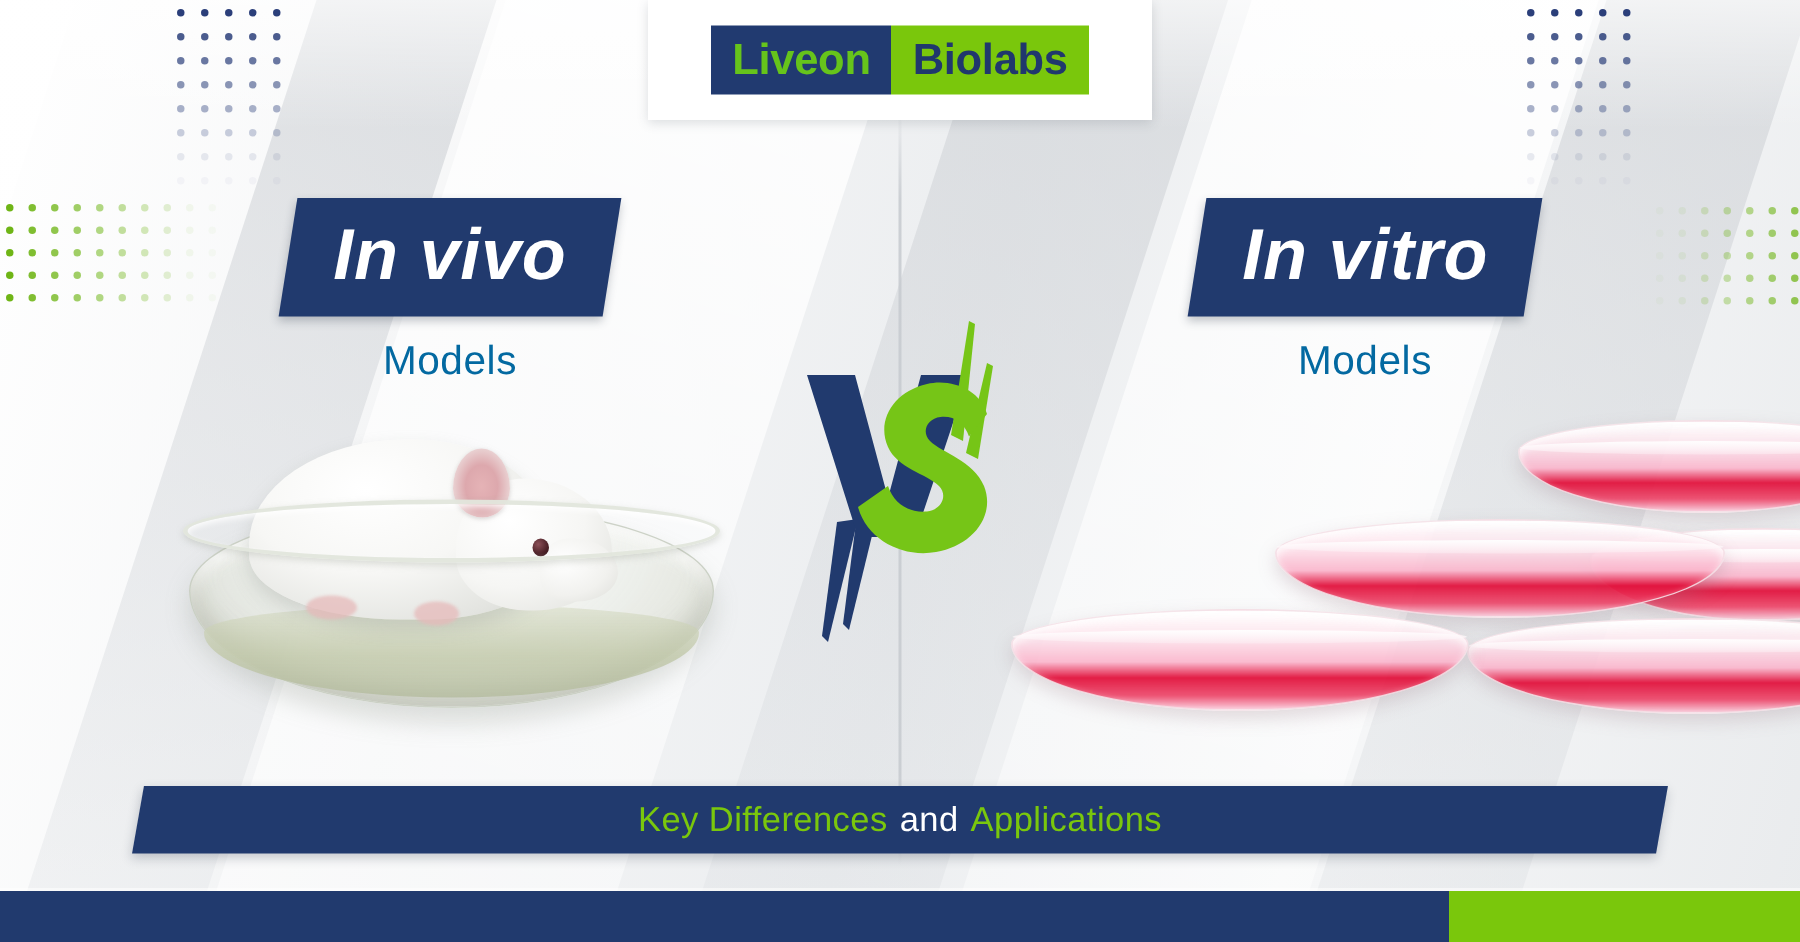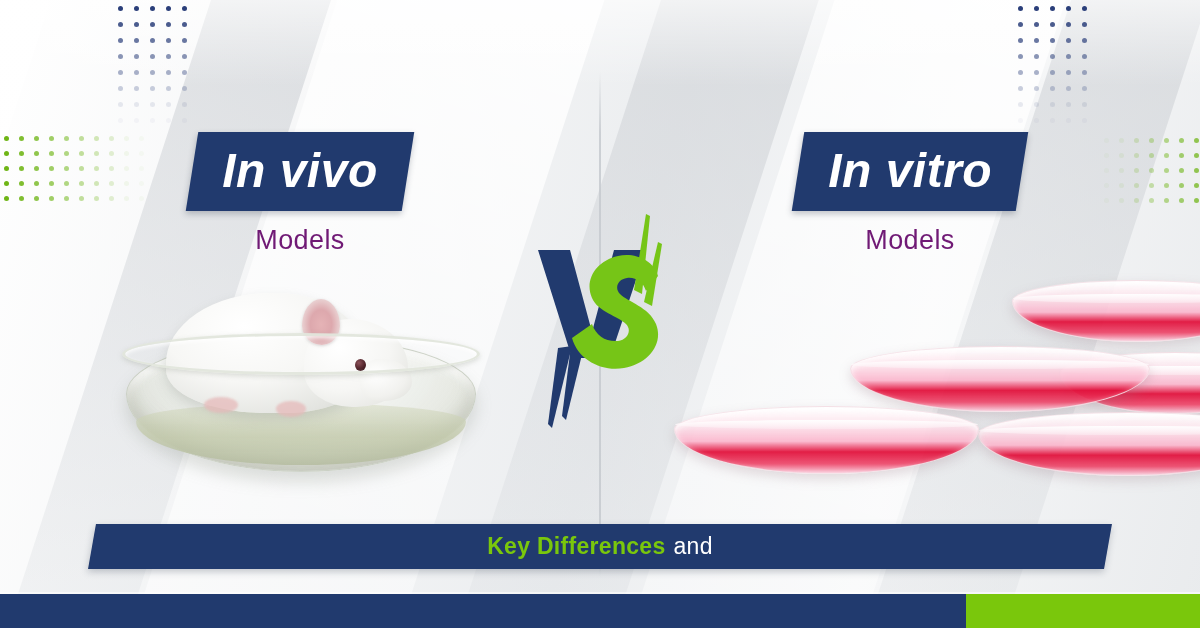--- a/index.html
+++ b/index.html
@@ -86,21 +86,21 @@
     font-style: italic;
     letter-spacing: 0.5px;
     padding: 11px 30px 13px 30px;
     transform: skewX(-9deg);
     box-shadow: 0 3px 6px rgba(40,50,70,.28);
   }
   .title-plate span { display: inline-block; transform: skewX(9deg); }
   .title-sub {
     margin-top: 14px;
     font-size: 27px;
-    color: #701a75;
+    color: #0369a1;
     letter-spacing: 0.4px;
     text-align: center;
   }
 
   
   .vs-mark { position: absolute; left: 522px; top: 198px; width: 170px; height: 230px; }
 
   
   .mouse-scene { position: absolute; left: 108px; top: 275px; width: 390px; height: 215px; }
   .dish-glass {
@@ -193,21 +193,21 @@
   .bottom-banner-text {
     position: absolute;
     left: 92px; top: 524px;
     width: 1016px; height: 45px;
     display: flex; align-items: center; justify-content: center;
     gap: 8px;
     font-size: 23px;
     letter-spacing: .3px;
     white-space: nowrap;
   }
-  .bt-green { color: #7ac70c; font-weight: bold; }
+  .bt-green { color: #7ac70c; font-weight: normal; }
   .bt-white { color: #ffffff; font-weight: normal; }
 
   
   .footer-navy {
     position: absolute; left: -10px; top: 594px;
     width: 1000px; height: 40px;
     background: #213a6e;
     transform: skewX(-14deg);
   }
   .footer-green {
@@ -404,20 +404,26 @@
         <i style="left: 0px; top: 60px; width: 5px; height: 5px; background: rgb(111, 181, 22); opacity: 0.04;"></i>
         <i style="left: 15px; top: 60px; width: 5px; height: 5px; background: rgb(111, 181, 22); opacity: 0.081;"></i>
         <i style="left: 30px; top: 60px; width: 5px; height: 5px; background: rgb(111, 181, 22); opacity: 0.212;"></i>
         <i style="left: 45px; top: 60px; width: 5px; height: 5px; background: rgb(111, 181, 22); opacity: 0.344;"></i>
         <i style="left: 60px; top: 60px; width: 5px; height: 5px; background: rgb(111, 181, 22); opacity: 0.475;"></i>
         <i style="left: 75px; top: 60px; width: 5px; height: 5px; background: rgb(111, 181, 22); opacity: 0.606;"></i>
         <i style="left: 90px; top: 60px; width: 5px; height: 5px; background: rgb(111, 181, 22); opacity: 0.738;"></i>
       </div>
     </div>
 
+  <div class="logo-card">
+    <div class="logo-wrap">
+      <div class="logo-left">Liveon</div>
+      <div class="logo-right">Biolabs</div>
+    </div>
+  </div>
 
   <div class="title-block" style="left:120px; top:132px; width:360px;">
     <div class="title-plate">
       <span>In vivo</span>
     </div>
     <div class="title-sub">Models</div>
   </div>
 
   <div class="title-block" style="left:730px; top:132px; width:360px;">
     <div class="title-plate">
@@ -486,19 +492,20 @@
     </div>
     <div class="petri" style="left:14px; top:128px; width:305px; height:68px;">
       <div class="petri-lidline"></div>
     </div>
   </div>
 
   <div class="bottom-banner"></div>
   <div class="bottom-banner-text">
     <span class="bt-green">Key Differences</span>
     <span class="bt-white">and</span>
+    <span class="bt-green">Applications</span>
   </div>
 
   <div class="footer-hair"></div>
   <div class="footer-navy"></div>
   <div class="footer-green"></div>
 
 </div>
 
 </body></html>

